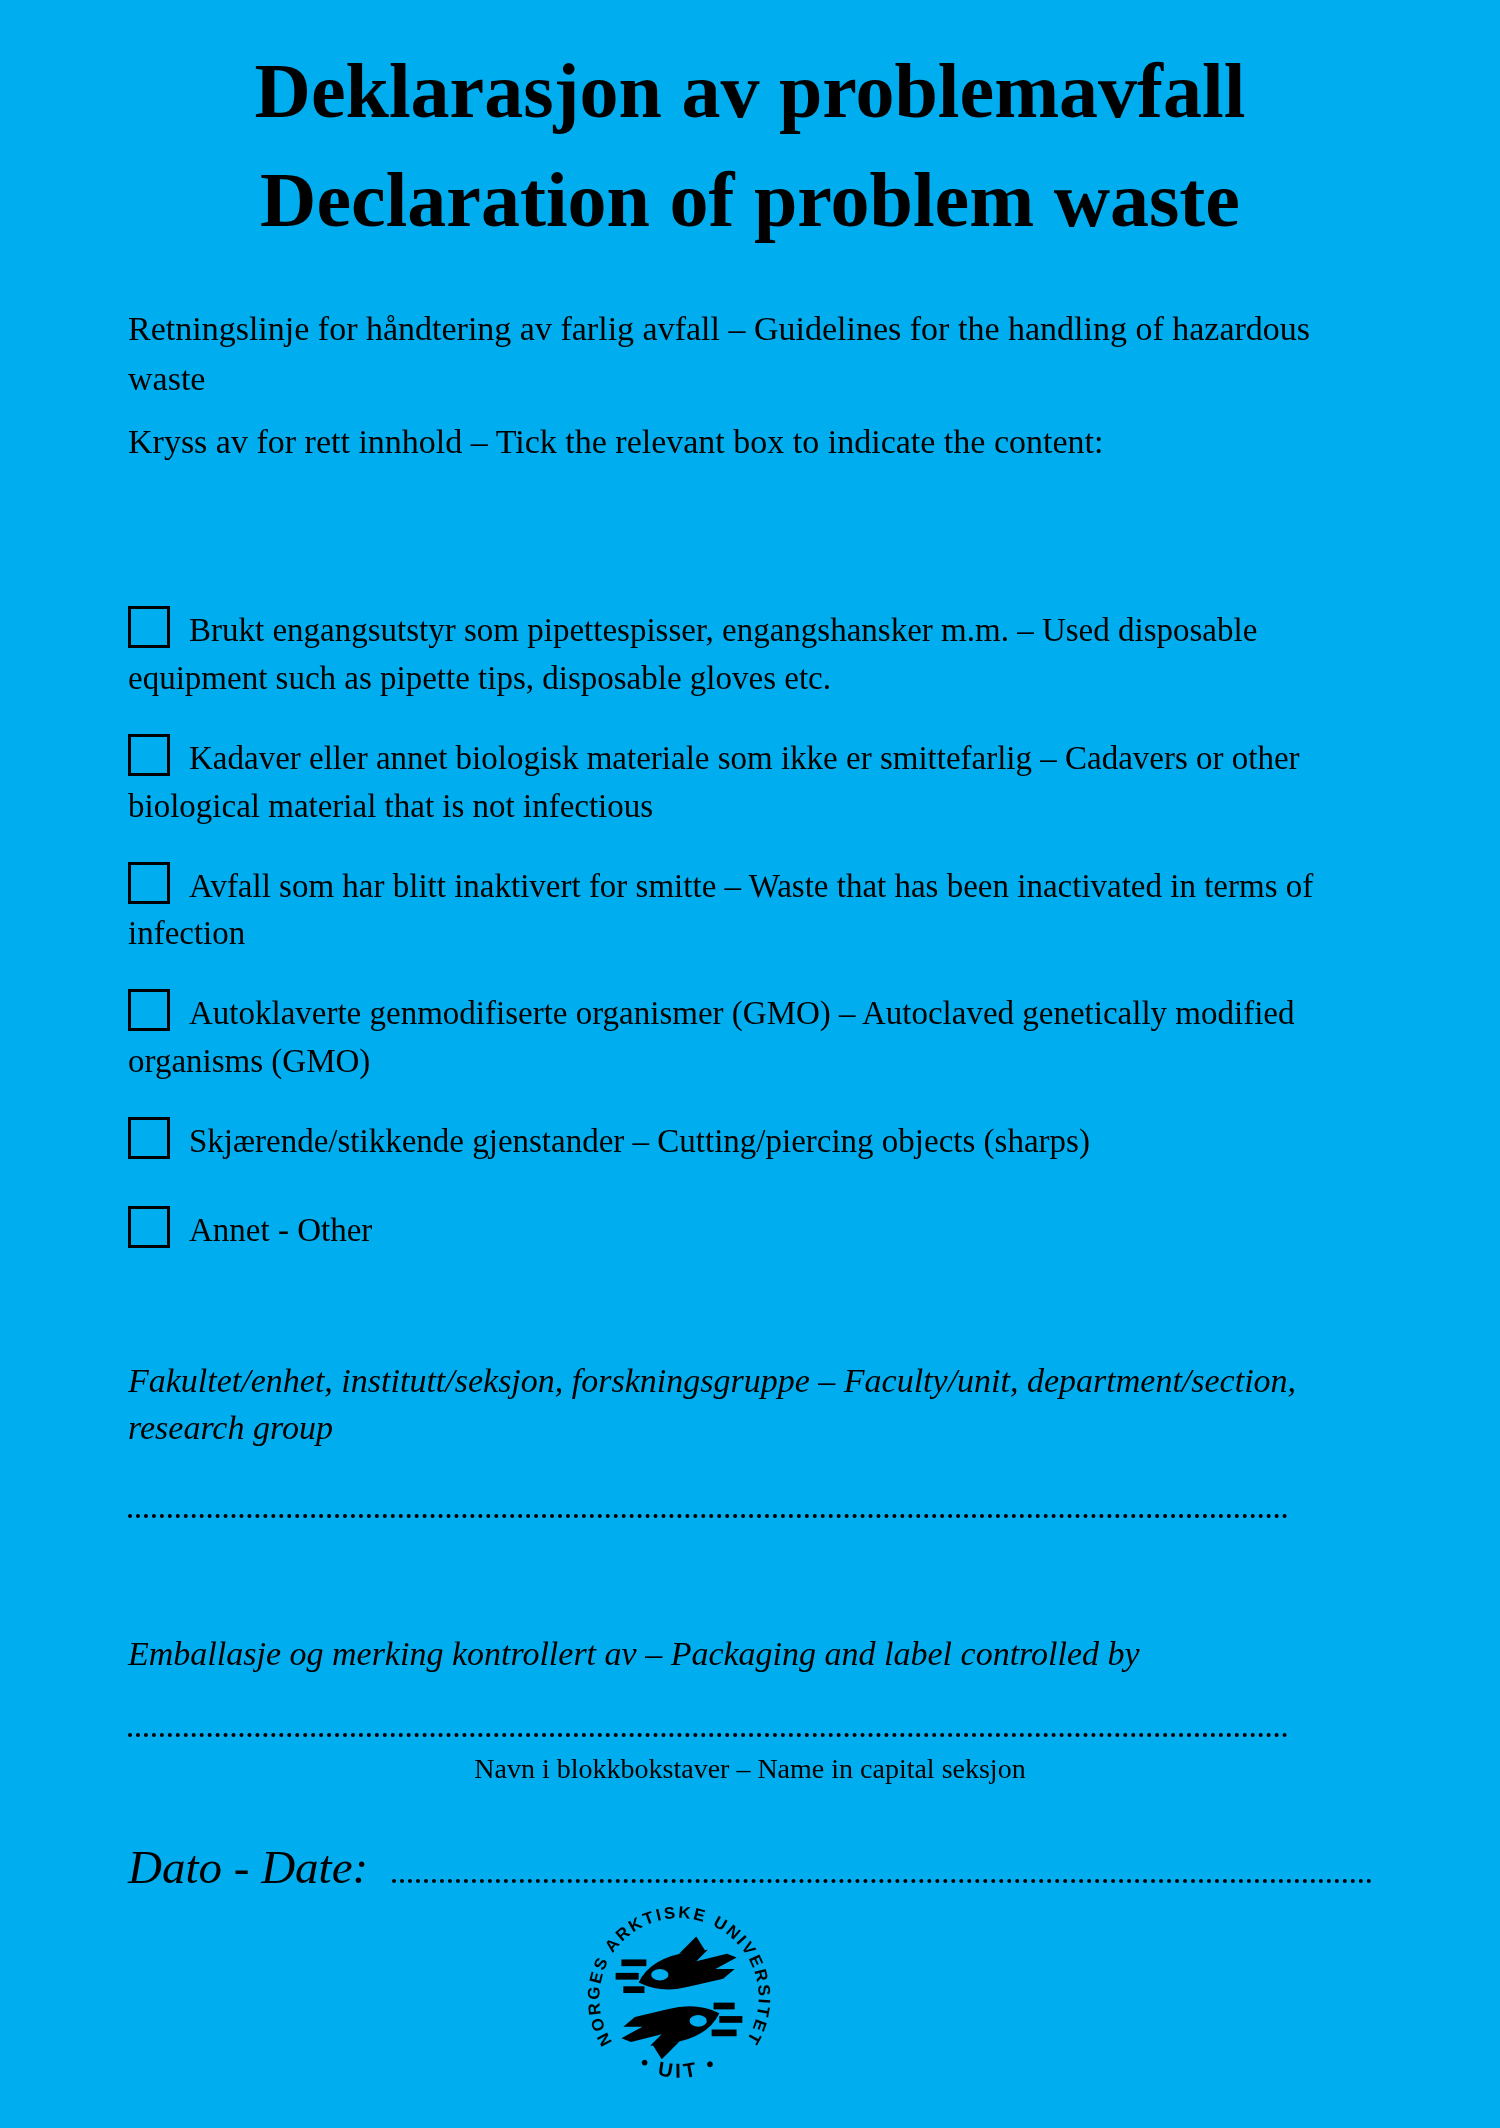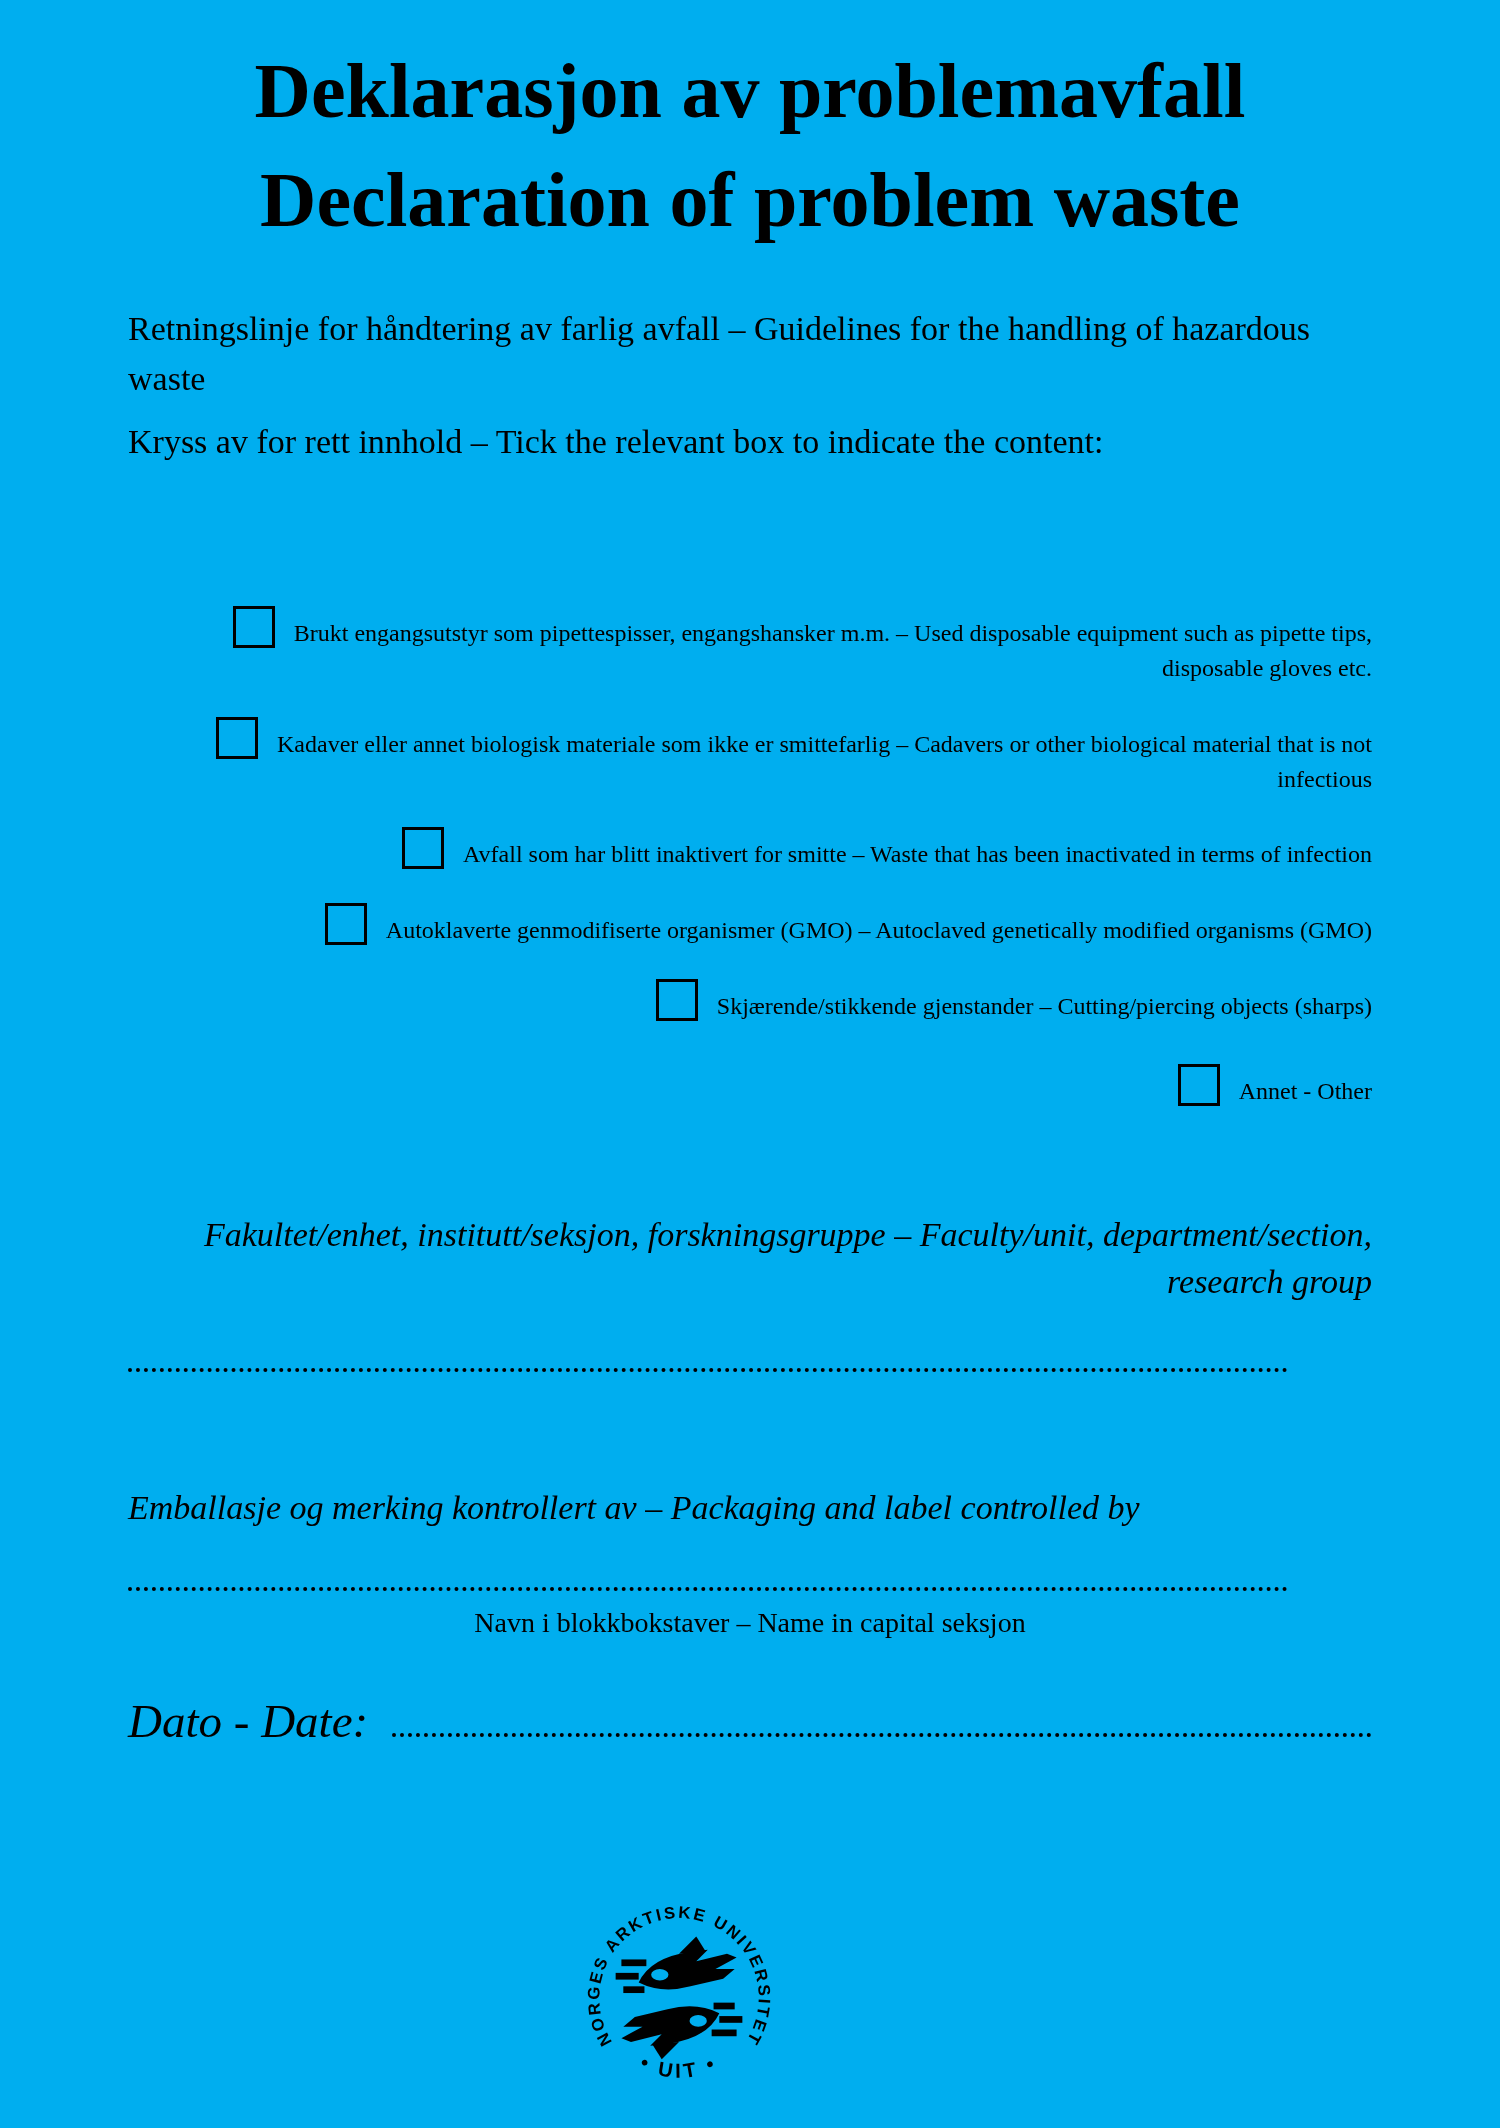--- a/index.html
+++ b/index.html
@@ -27,37 +27,37 @@
     font-size: 34px; line-height: 1.45;
   }
   p.tick-instruction {
     margin: 0; margin-top: 14px;
     font-size: 34px; font-weight: normal; line-height: 1.45;
   }
 
   .items { margin-top: 140px; }
   p.item {
     margin: 0 0 31px 0;
-    font-size: 24px; line-height: 1.45; text-align: right;
+    font-size: 33px; line-height: 1.45;
   }
   p.item.single { margin-bottom: 40px; }
   .cb {
     display: inline-block;
     width: 36px; height: 36px;
     border: 3px solid #000;
     background: transparent;
     vertical-align: -7px;
     margin-right: 19px;
     cursor: pointer;
   }
 
   .write-in-label {
     margin: 0; font-size: 34px; font-style: italic; line-height: 1.4;
   }
-  .faculty-label { margin-top: 102px; text-align: right; }
+  .faculty-label { margin-top: 102px; }
   .packaging-label { margin-top: 112px; }
 
   .dotted-line {
     height: 0;
     border-bottom: 4px dotted #000;
     width: 1160px;
   }
   .dotted-1 { margin-top: 62px; }
   .dotted-2 { margin-top: 56px; }
 

